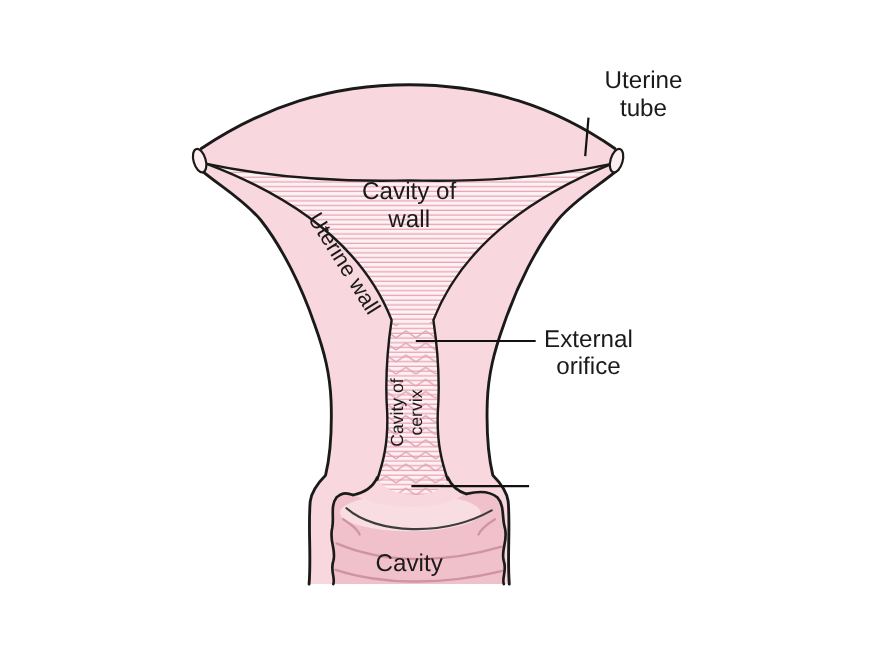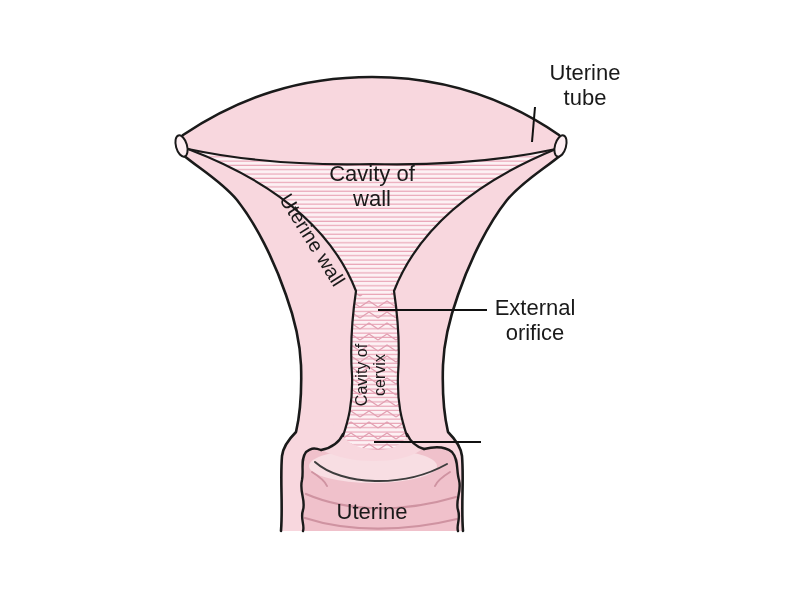--- a/index.html
+++ b/index.html
@@ -184,14 +184,14 @@
       <line x1="378" y1="310" x2="487" y2="310"></line>
       <line x1="374" y1="442" x2="481" y2="442"></line>
     </g>
   </svg>
 
   <div class="lbl lbl-uterine-tube">Uterine tube</div>
   <div class="lbl lbl-cavity-of-body">Cavity of wall</div>
   <div class="lbl lbl-uterine-wall">Uterine wall</div>
   <div class="lbl lbl-internal-orifice">External orifice</div>
   <div class="lbl lbl-cavity-of-cervix">Cavity of cervix</div>
-  <div class="lbl lbl-vagina">Uterine</div>
+  <div class="lbl lbl-vagina">Cavity</div>
 </div>
 
 </body></html>

